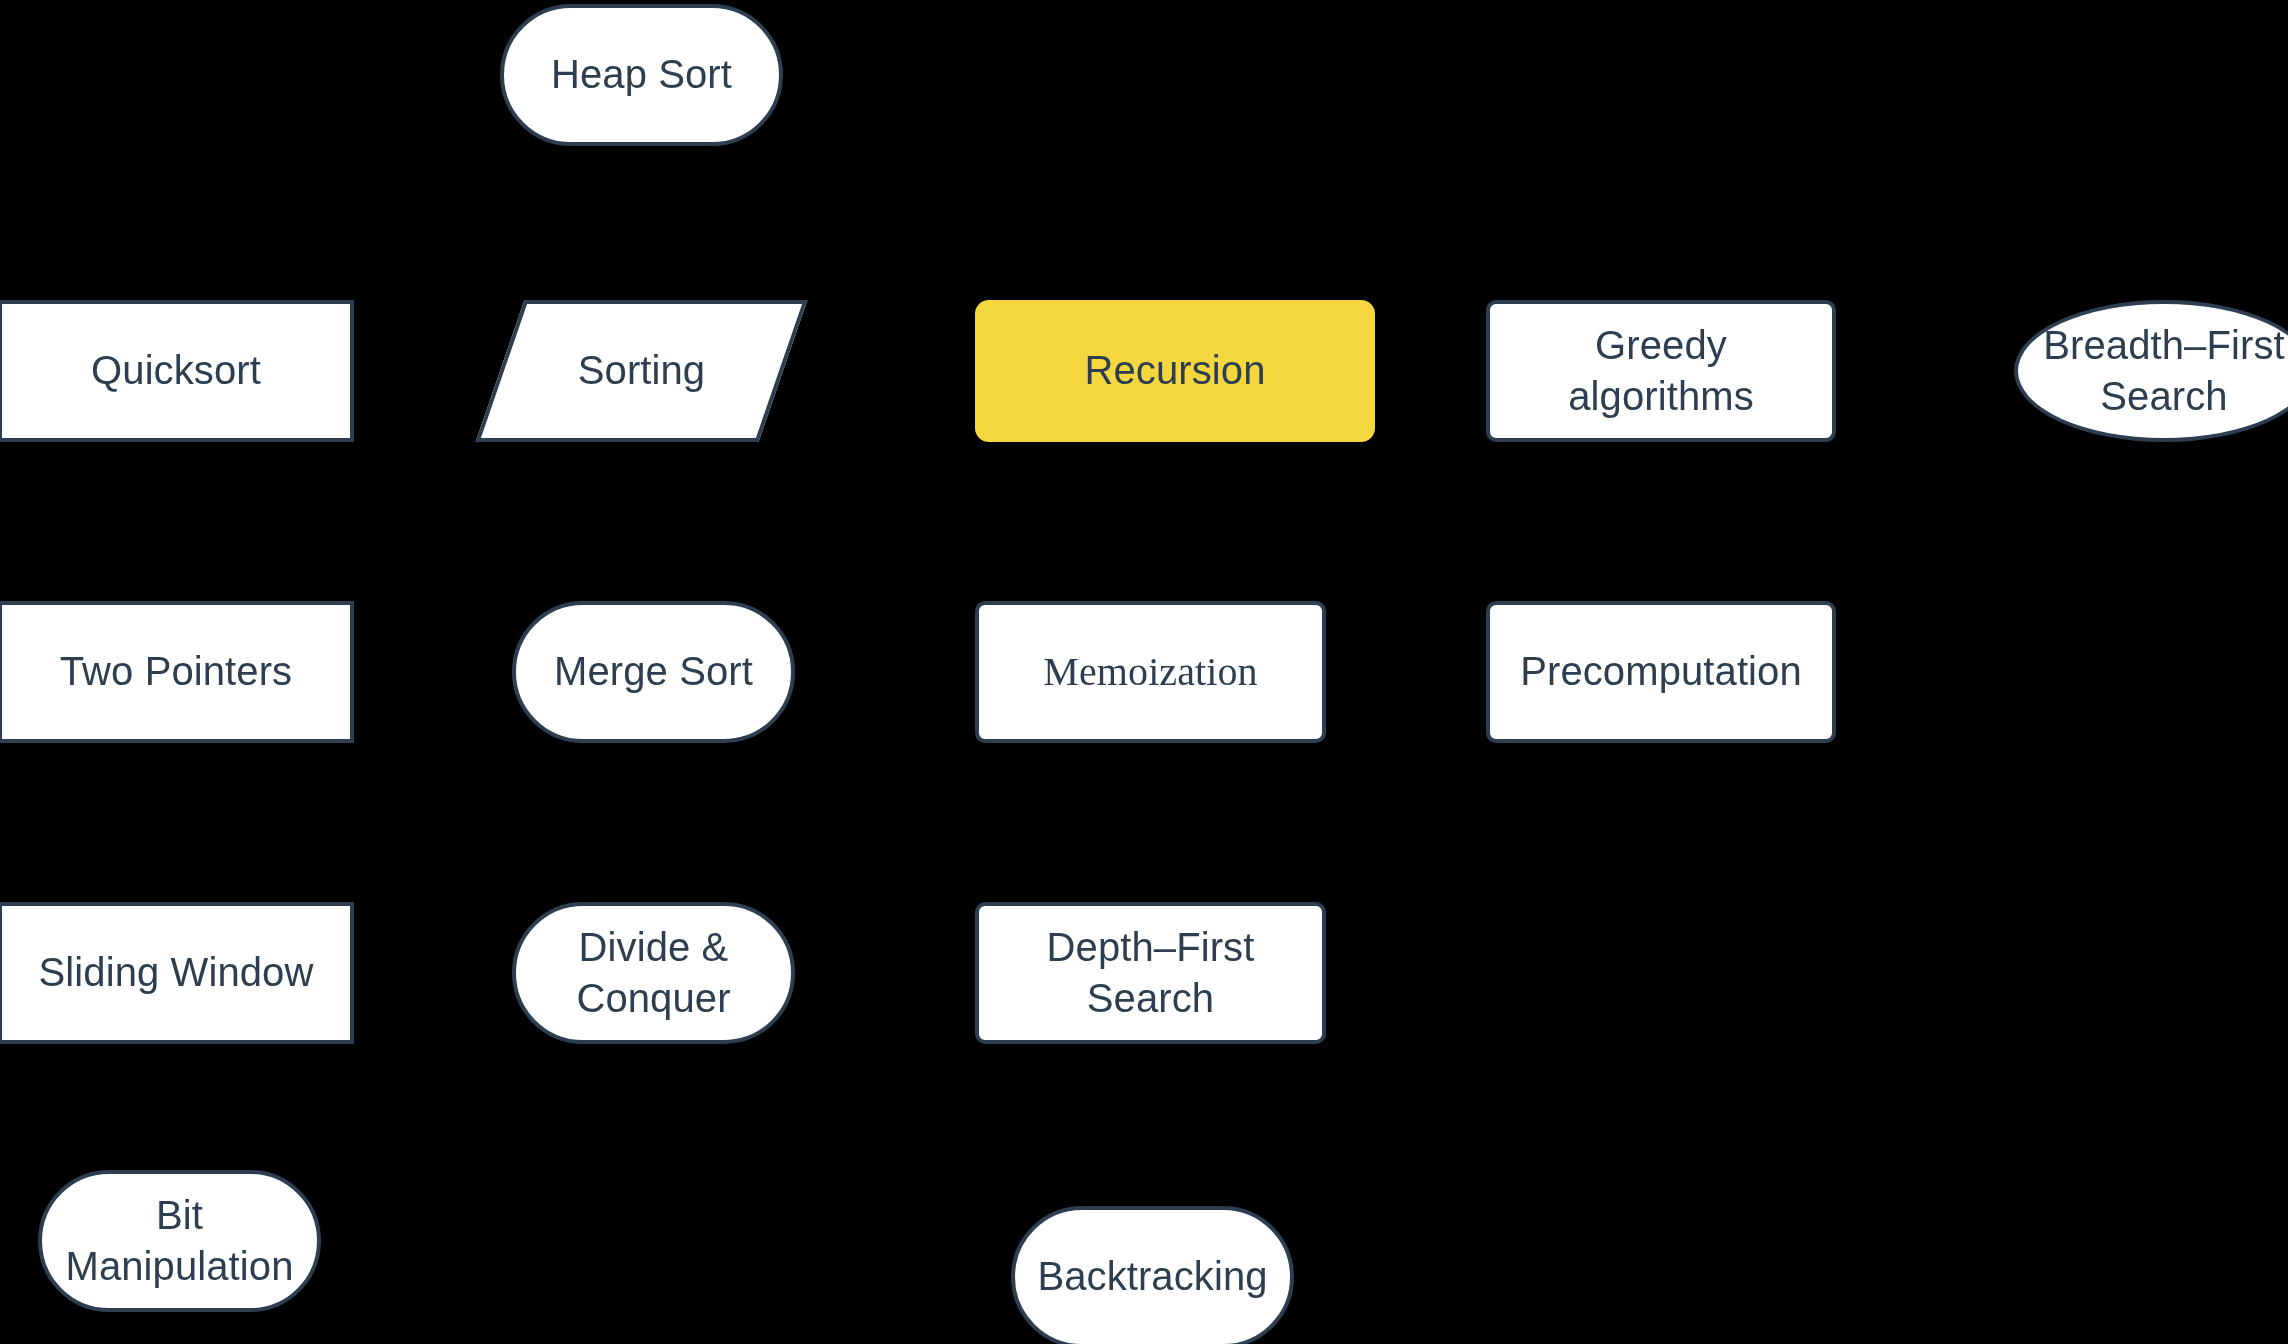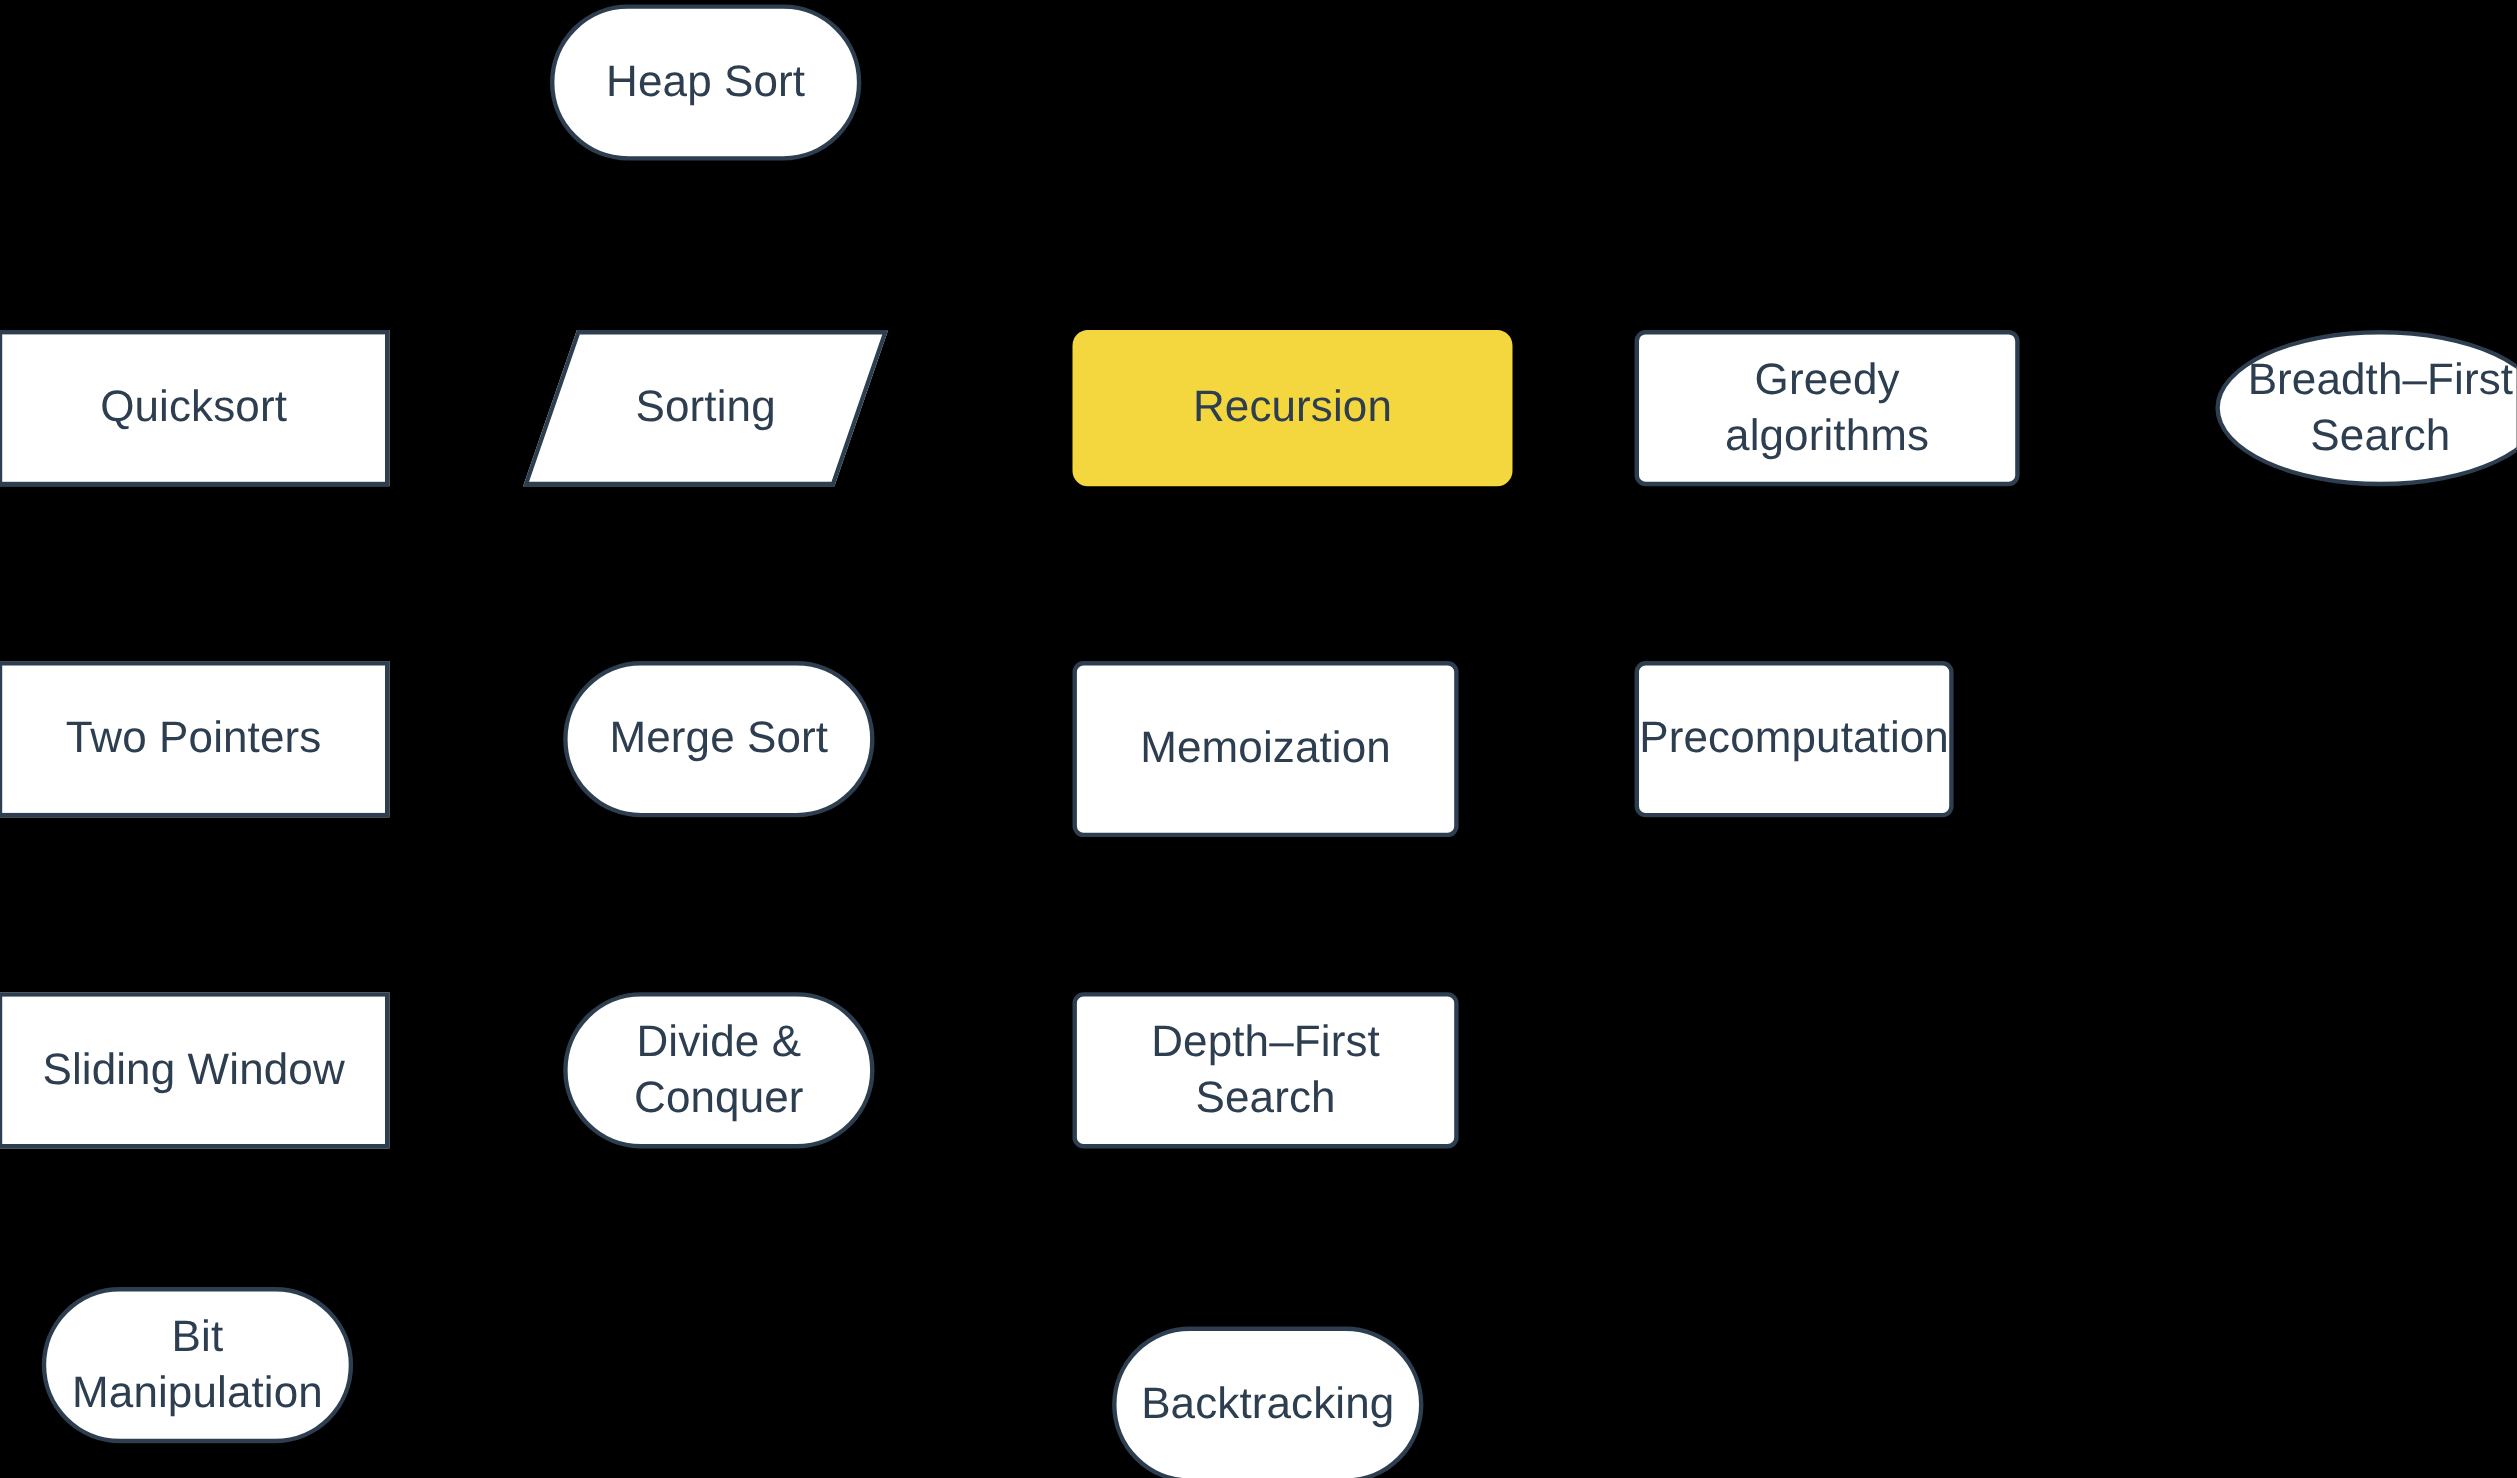--- a/index.html
+++ b/index.html
@@ -96,25 +96,25 @@
   </div>
 
   <div class="node shape-rect" style="left:-2px; top:601px; width:356px; height:142px;">
     <span class="label">Two Pointers</span>
   </div>
 
   <div class="node shape-stadium" style="left:512px; top:601px; width:283px; height:142px;">
     <span class="label">Merge Sort</span>
   </div>
 
-  <div class="node shape-roundrect" style="left:975px; top:601px; width:351px; height:160px;">
+  <div class="node shape-roundrect" style="left:975px; top:601px; width:351px; height:142px;font-family:Liberation Serif, serif;">
     <span class="label">Memoization</span>
   </div>
 
-  <div class="node shape-roundrect" style="left:1486px; top:601px; width:290px; height:142px;">
+  <div class="node shape-roundrect" style="left:1486px; top:601px; width:350px; height:142px;">
     <span class="label">Precomputation</span>
   </div>
 
   <div class="node shape-rect" style="left:-2px; top:902px; width:356px; height:142px;">
     <span class="label">Sliding Window</span>
   </div>
 
   <div class="node shape-stadium" style="left:512px; top:902px; width:283px; height:142px;">
     <span class="label">Divide &amp;
 Conquer</span>

